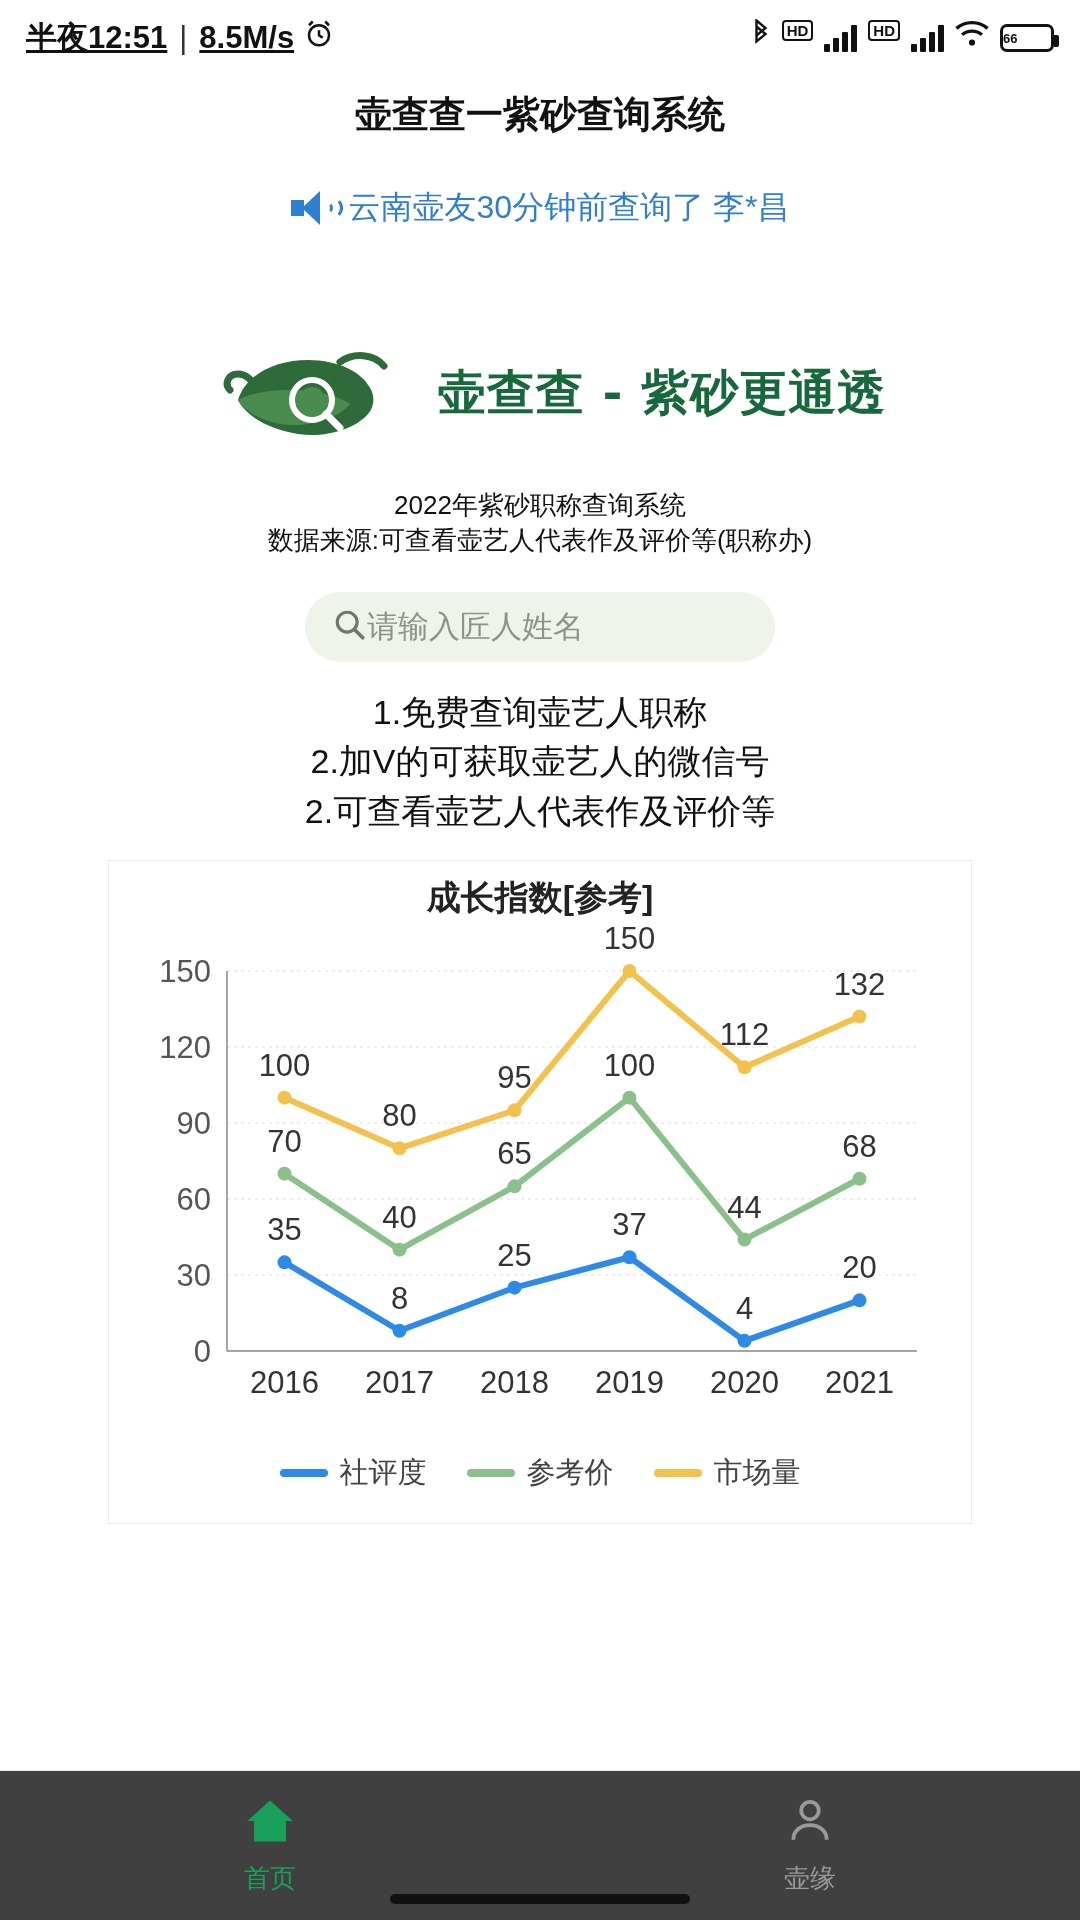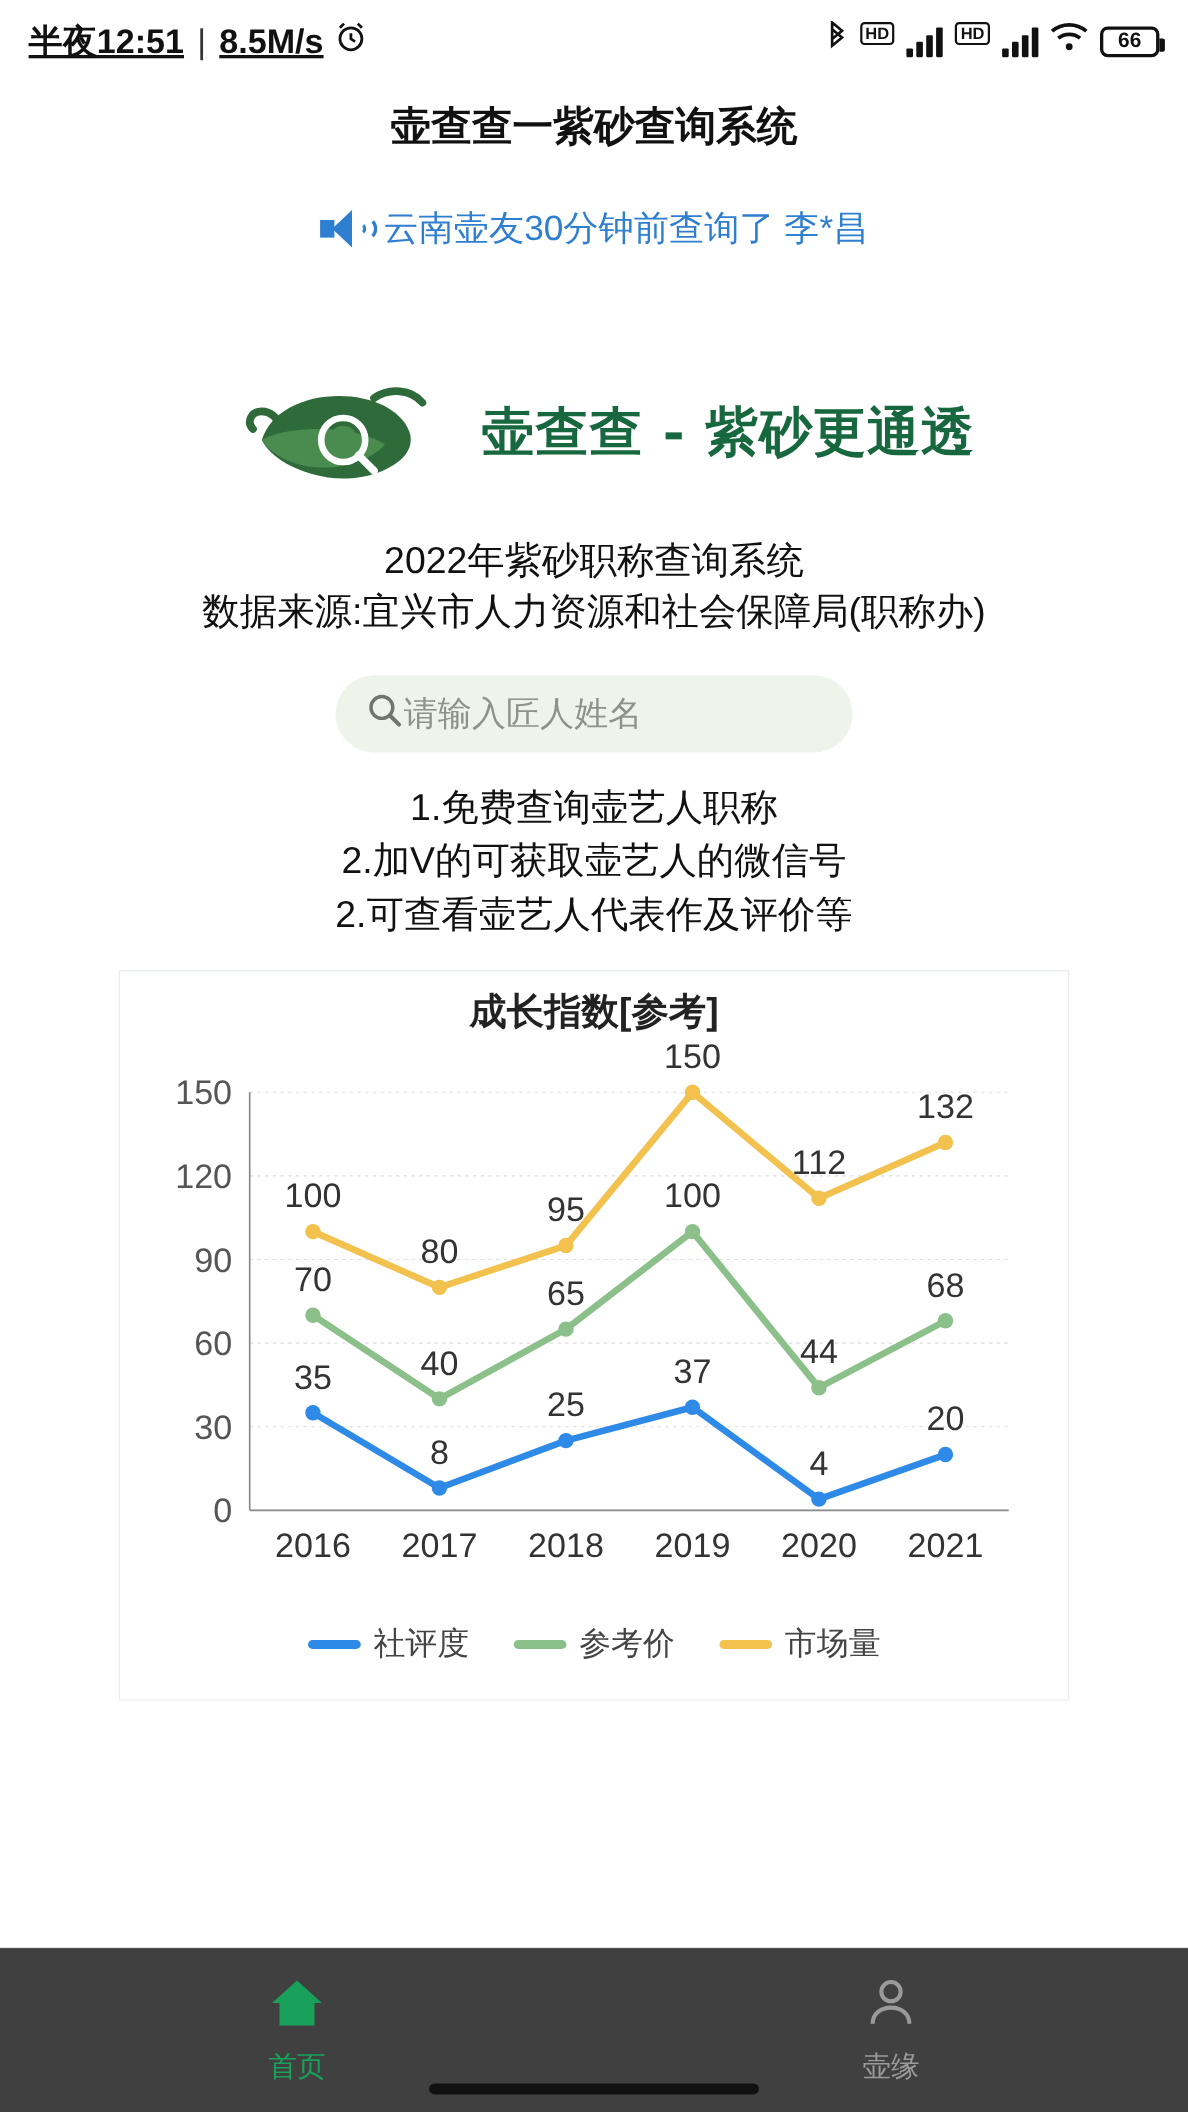--- a/index.html
+++ b/index.html
@@ -32,22 +32,22 @@
     position: relative; top: -8px;
   }
   .sig { display: flex; align-items: flex-end; gap: 3px; height: 28px; }
   .sig i { display:block; width: 6px; background: #111; border-radius:1px; }
   .sig i:nth-child(1){height:8px}
   .sig i:nth-child(2){height:14px}
   .sig i:nth-child(3){height:20px}
   .sig i:nth-child(4){height:27px}
   .battery {
     width: 54px; height: 28px; border: 3px solid #111; border-radius: 7px;
-    position: relative; display:flex; align-items:center; justify-content:center;
-    font-size: 19px; font-weight: bold;
+    position: relative; display:flex; align-items:center; 
+    font-size: 13px; font-weight: bold;
   }
   .battery:after {
     content:""; position:absolute; right:-8px; top:8px;
     width:5px; height:12px; background:#111; border-radius: 0 2px 2px 0;
   }
 
   
   .page-title {
     text-align: center;
     font-size: 37px;
@@ -90,21 +90,21 @@
   }
   .logo-mark { width: 200px; height: 110px; }
   .logo-text {
     font-family: "DejaVu Serif", serif;
     font-size: 48px; font-weight: bold; color: #18683f;
     letter-spacing: 1px;
   }
 
   
   .subtitle {
-    text-align:center; font-size: 34px; color: #111; margin-top: 40px; line-height: 1.35;
+    text-align:center; font-size: 26px; color: #111; margin-top: 40px; line-height: 1.35;
   }
   .subtitle .l2 { display:block; }
 
   
   .search-wrap { display:flex; justify-content:center; margin-top: 34px; }
   .search-box {
     width: 470px; height: 70px; background: #eef4ea; border-radius: 35px;
     display:flex; align-items:center; padding: 0 28px; 
   }
   .search-box svg { flex: none; }
@@ -225,21 +225,21 @@
       <circle cx="92" cy="62" r="20" fill="none" stroke="#ffffff" stroke-width="6"></circle>
       <path d="M106 76l14 14" stroke="#ffffff" stroke-width="7" stroke-linecap="round"></path>
       <circle cx="92" cy="62" r="13" fill="#4a8c4f"></circle>
     </svg>
   </span>
   <span class="logo-text">壶查查 - 紫砂更通透</span>
 </div>
 
 <div class="subtitle">
   <span class="l2">2022年紫砂职称查询系统</span>
-  <span class="l2">数据来源:宜兴市人力资源和社会保障局(职称办)</span>
+  <span class="l2">数据来源:可查看壶艺人代表作及评价等(职称办)</span>
 </div>
 
 <div class="search-wrap">
   <div class="search-box">
     <span>
       <svg width="34" height="34" viewBox="0 0 24 24">
           <circle cx="10" cy="10" r="7" fill="none" stroke="#6f766d" stroke-width="2.2"></circle>
           <path d="M15 15l6 6" stroke="#6f766d" stroke-width="2.6" stroke-linecap="round"></path>
         </svg>
     </span>

